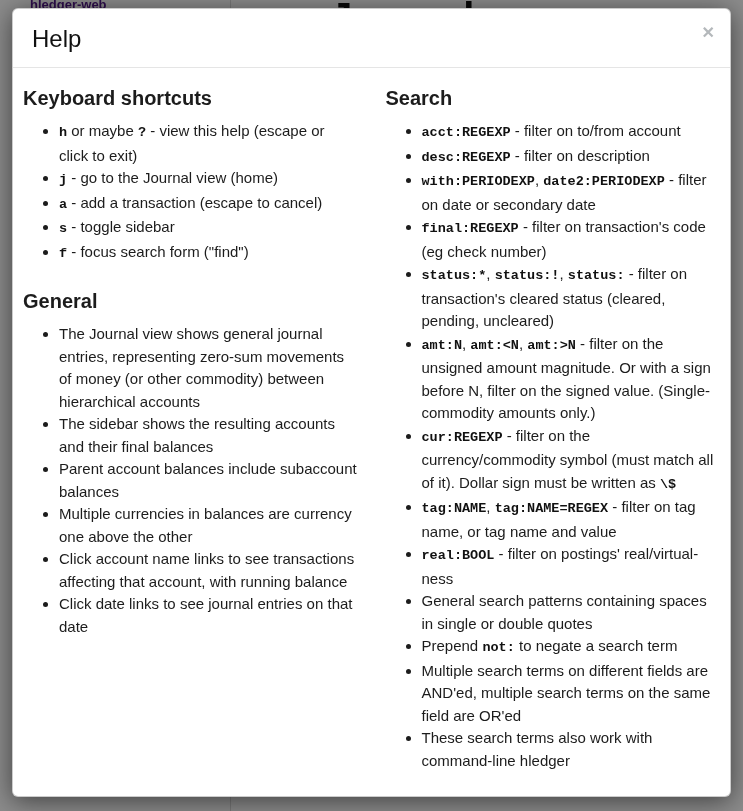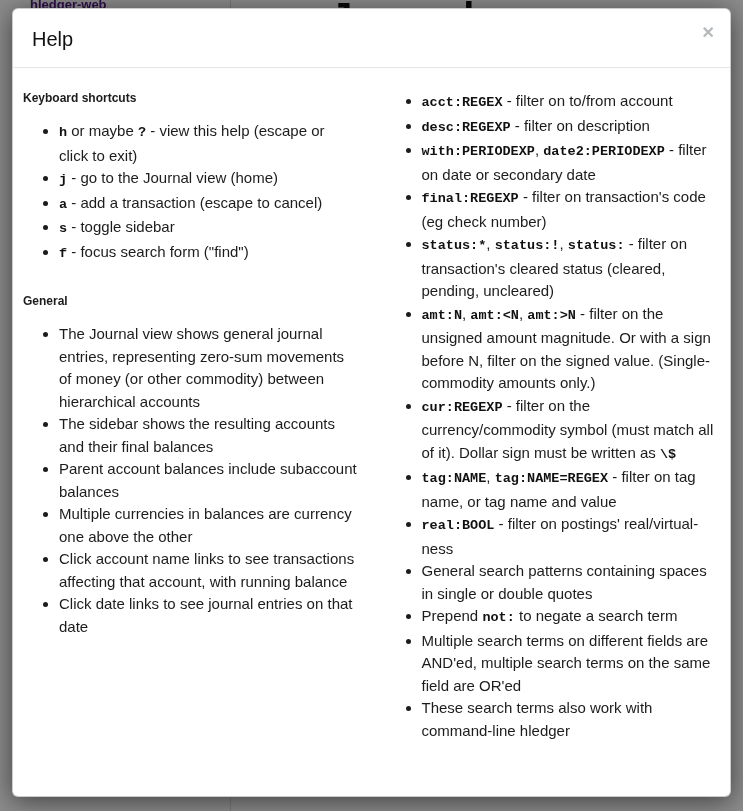--- a/index.html
+++ b/index.html
@@ -27,35 +27,35 @@
 
   
   .modal {
     position:absolute; left:12px; top:8px; width:719px; height:789px;
     background:#fff; border:1px solid rgba(0,0,0,0.2); border-radius:6px;
     box-shadow:0 4px 26px rgba(0,0,0,0.55);
   }
   .modal-header {
     position:relative; padding:15px 19px 13px; border-bottom:1px solid #e5e5e5;
   }
-  .modal-title { font-size:20px; font-weight:400; line-height:30px; color:#111; }
+  .modal-title { font-size:24px; font-weight:400; line-height:30px; color:#111; }
   .close-btn {
     position:absolute; right:15px; top:16px;
     background:none; border:none; cursor:pointer;
     font-family:"Liberation Sans", sans-serif;
     font-size:16px; font-weight:bold; color:#b4b8bb; line-height:16px;
   }
 
   .modal-body { display:flex; padding:14px 10px 10px; }
   .col { width:50%; }
   .col.left  { padding-right:14px; }
   .col.right { padding-left:14px; padding-right:2px; }
 
   .col h4 {
-    font-size:12px; font-weight:bold; color:#1c1c1c;
+    font-size:20px; font-weight:bold; color:#1c1c1c;
     margin:6px 0 12px; line-height:20px;
   }
   .col h4:not(:first-child) { margin-top:26px; }
   .col ul { margin:8px 0 10px; padding-left:36px; }
   .col li {
     font-size:15px; line-height:22.5px; color:#1c1c1c;
   }
   code {
     font-family:"Liberation Mono", monospace;
     font-weight:bold; font-size:13.5px; color:#111;
@@ -91,22 +91,23 @@
         <ul>
           <li>The Journal view shows general journal entries, representing zero-sum movements of money (or other commodity) between hierarchical accounts</li>
           <li>The sidebar shows the resulting accounts and their final balances</li>
           <li>Parent account balances include subaccount balances</li>
           <li>Multiple currencies in balances are currency one above the other</li>
           <li>Click account name links to see transactions affecting that account, with running balance</li>
           <li>Click date links to see journal entries on that date</li>
         </ul>
       </div>
     <div class="col right">
+        <h4>Search</h4>
         <ul>
-          <li><code>acct:REGEX</code> - filter on to/from account</li>
+          <li><code>acct:REGEXP</code> - filter on to/from account</li>
           <li><code>desc:REGEXP</code> - filter on description</li>
           <li><code>with:PERIODEXP</code>, <code>date2:PERIODEXP</code> - filter on date or secondary date</li>
           <li><code>final:REGEXP</code> - filter on transaction's code (eg check number)</li>
           <li><code>status:*</code>, <code>status:!</code>, <code>status:</code> - filter on transaction's cleared status (cleared, pending, uncleared)</li>
           <li><code>amt:N</code>, <code>amt:&lt;N</code>, <code>amt:&gt;N</code> - filter on the unsigned amount magnitude. Or with a sign before N, filter on the signed value. (Single-commodity amounts only.)</li>
           <li><code>cur:REGEXP</code> - filter on the currency/commodity symbol (must match all of it). Dollar sign must be written as <code>\$</code></li>
           <li><code>tag:NAME</code>, <code>tag:NAME=REGEX</code> - filter on tag name, or tag name and value</li>
           <li><code>real:BOOL</code> - filter on postings' real/virtual-ness</li>
           <li>General search patterns containing spaces in single or double quotes</li>
           <li>Prepend <code>not:</code> to negate a search term</li>

